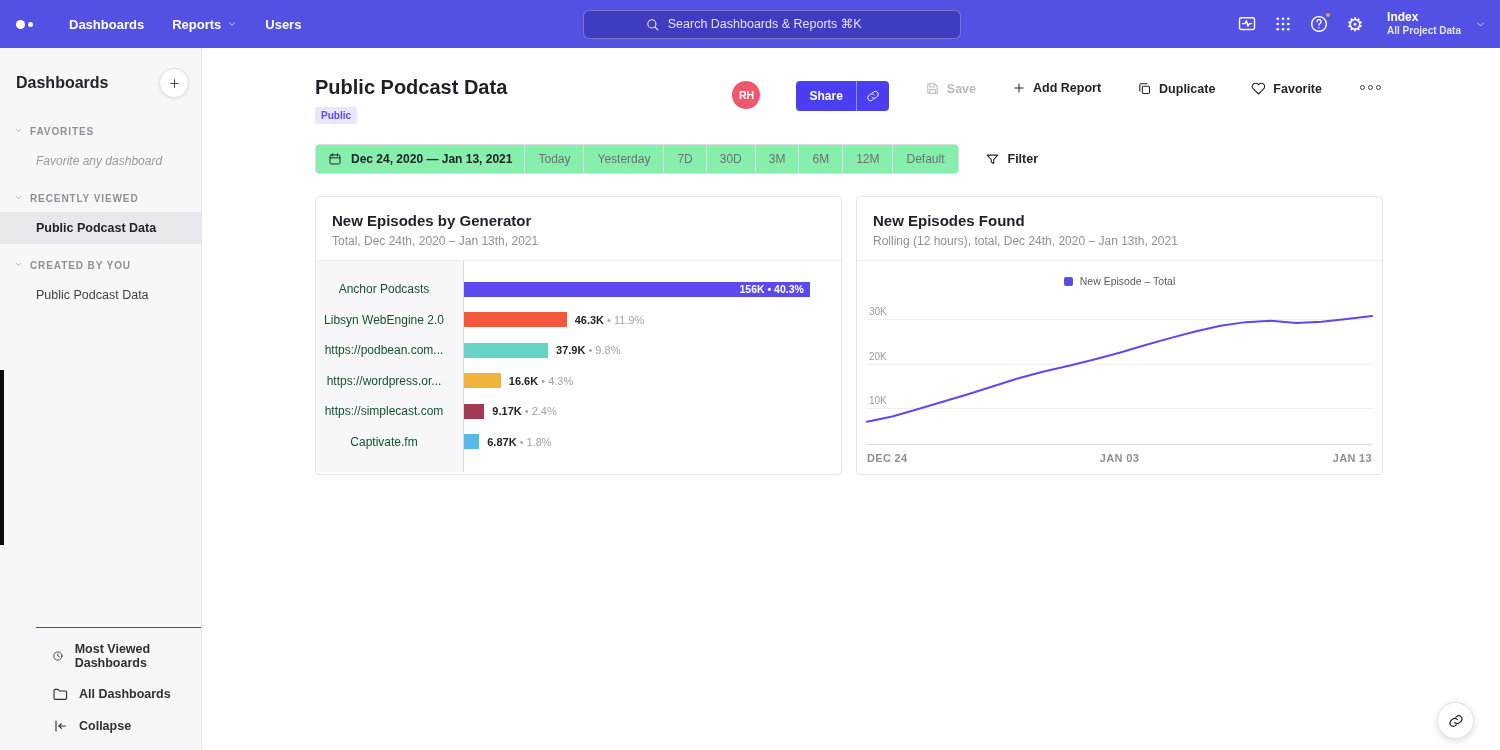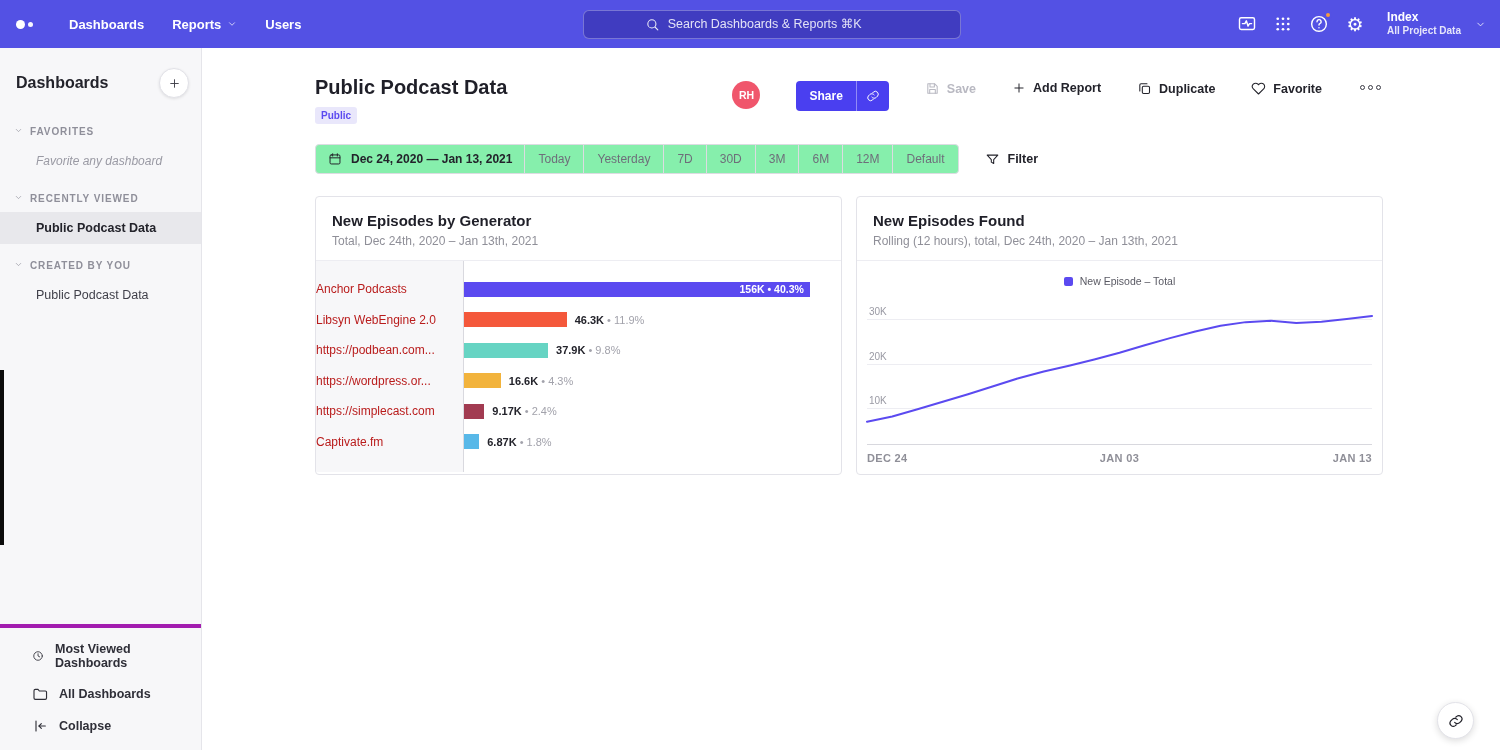--- a/index.html
+++ b/index.html
@@ -32,21 +32,21 @@
   
   .sidebar { position:absolute; top:48px; left:0; bottom:0; width:202px; background:#F7F7F9; border-right:1px solid #E5E5EA; display:flex; flex-direction:column; }
   .sidebar-head { padding:20px 12px 12px 16px; display:flex; align-items:center; justify-content:space-between; }
   .sidebar-title { font-size:16px; font-weight:700; color:#23232B; }
   .add-btn { width:30px; height:30px; border-radius:50%; background:#fff; border:1px solid #E2E2E8; box-shadow:0 1px 3px rgba(0,0,0,.10); color:#3A3A44; display:flex; align-items:center; justify-content:center; cursor:pointer; }
   .section { margin-top:8px; }
   .section-head { display:flex; gap:7px; padding:8px 14px; font-size:10px; font-weight:700; letter-spacing:.09em; color:#8F8F9A; cursor:pointer; }
   .side-item { padding:9px 12px 9px 36px; font-size:12.5px; color:#3F3F49; cursor:pointer; }
   .side-item.selected { background:#E8E8EC; font-weight:700; color:#23232B; }
   .side-item.empty { font-style:italic; color:#9A9AA4; font-size:12px; }
-  .sidebar-footer { margin-top:auto; border-top:4px solid #a21caf; padding:6px 16px 8px; }
+  .sidebar-footer { margin-top:auto; border-top:1px solid #a21caf; padding:6px 0 8px;margin-left:36px; }
   .foot-item { display:flex; align-items:center; gap:11px; padding:8px 16px; font-size:12.5px; font-weight:700; color:#2F2F38; cursor:pointer; }
   .artifact { position:absolute; left:0; top:322px; width:4px; height:175px; background:#0b0b0b; }
 
   
   .main { position:absolute; top:48px; left:202px; right:0; bottom:0; background:#fff; padding:28px 117px 0 113px; }
   .main-header { display:flex; justify-content:space-between; align-items:flex-start; }
   .page-title { font-size:20px; font-weight:700; color:#1F1F28; }
   .badge { display:inline-block; margin-top:8px; background:#E9E7FB; color:#5B4AF0; font-size:10px; font-weight:700; padding:3px 6px; border-radius:3px; }
   .actions { display:flex; align-items:flex-start; gap:36px; padding-top:5px; }
   .avatar { width:28px; height:28px; border-radius:50%; background:#F0566C; color:#fff; font-size:10.5px; font-weight:700; display:flex; align-items:center; justify-content:center; }
@@ -70,21 +70,21 @@
   .cards { margin-top:22px; display:flex; gap:14px; }
   .card { width:527px; background:#fff; border:1px solid #E3E3E9; border-radius:4px; }
   .card-header { padding:15px 16px 12px; border-bottom:1px solid #EDEDF2; }
   .card-title { font-size:15px; font-weight:700; color:#1F1F28; margin-bottom:5px; }
   .card-sub { font-size:12px; color:#8F8F98; }
 
   
   .bar-body { position:relative; padding:13px 20px 15px 0; }
   .label-col-bg { position:absolute; left:0; top:0; bottom:0; width:148px; background:#F7F7F9; border-right:1px solid #D9D9DF; }
   .bar-row { display:flex; align-items:center; height:30.5px; position:relative; }
-  .bar-label { width:148px; flex:none; text-align:left; padding-right:12px; font-size:12px; color:#b91c1c; position:relative; z-index:1; white-space:nowrap; overflow:hidden; }
+  .bar-label { width:148px; flex:none; text-align:center; padding-right:12px; font-size:12px; color:#14532d; position:relative; z-index:1; white-space:nowrap; overflow:hidden; }
   .bar-zone { flex:1; display:flex; align-items:center; gap:8px; position:relative; z-index:1; min-width:0; }
   .bar { height:15px; display:flex; align-items:center; justify-content:flex-end; flex:none; }
   .bar-val-in { color:#fff; font-size:10.5px; font-weight:700; padding-right:6px; white-space:nowrap; }
   .bar-val-in .v, .bar-val-in .p, .bar-val-in .sep { color:#fff; }
   .bar-val-out { font-size:11px; white-space:nowrap; }
   .v { font-weight:700; color:#23232B; }
   .sep, .p { color:#A2A2AB; }
 
   
   .line-body { padding:10px 10px 10px; }

